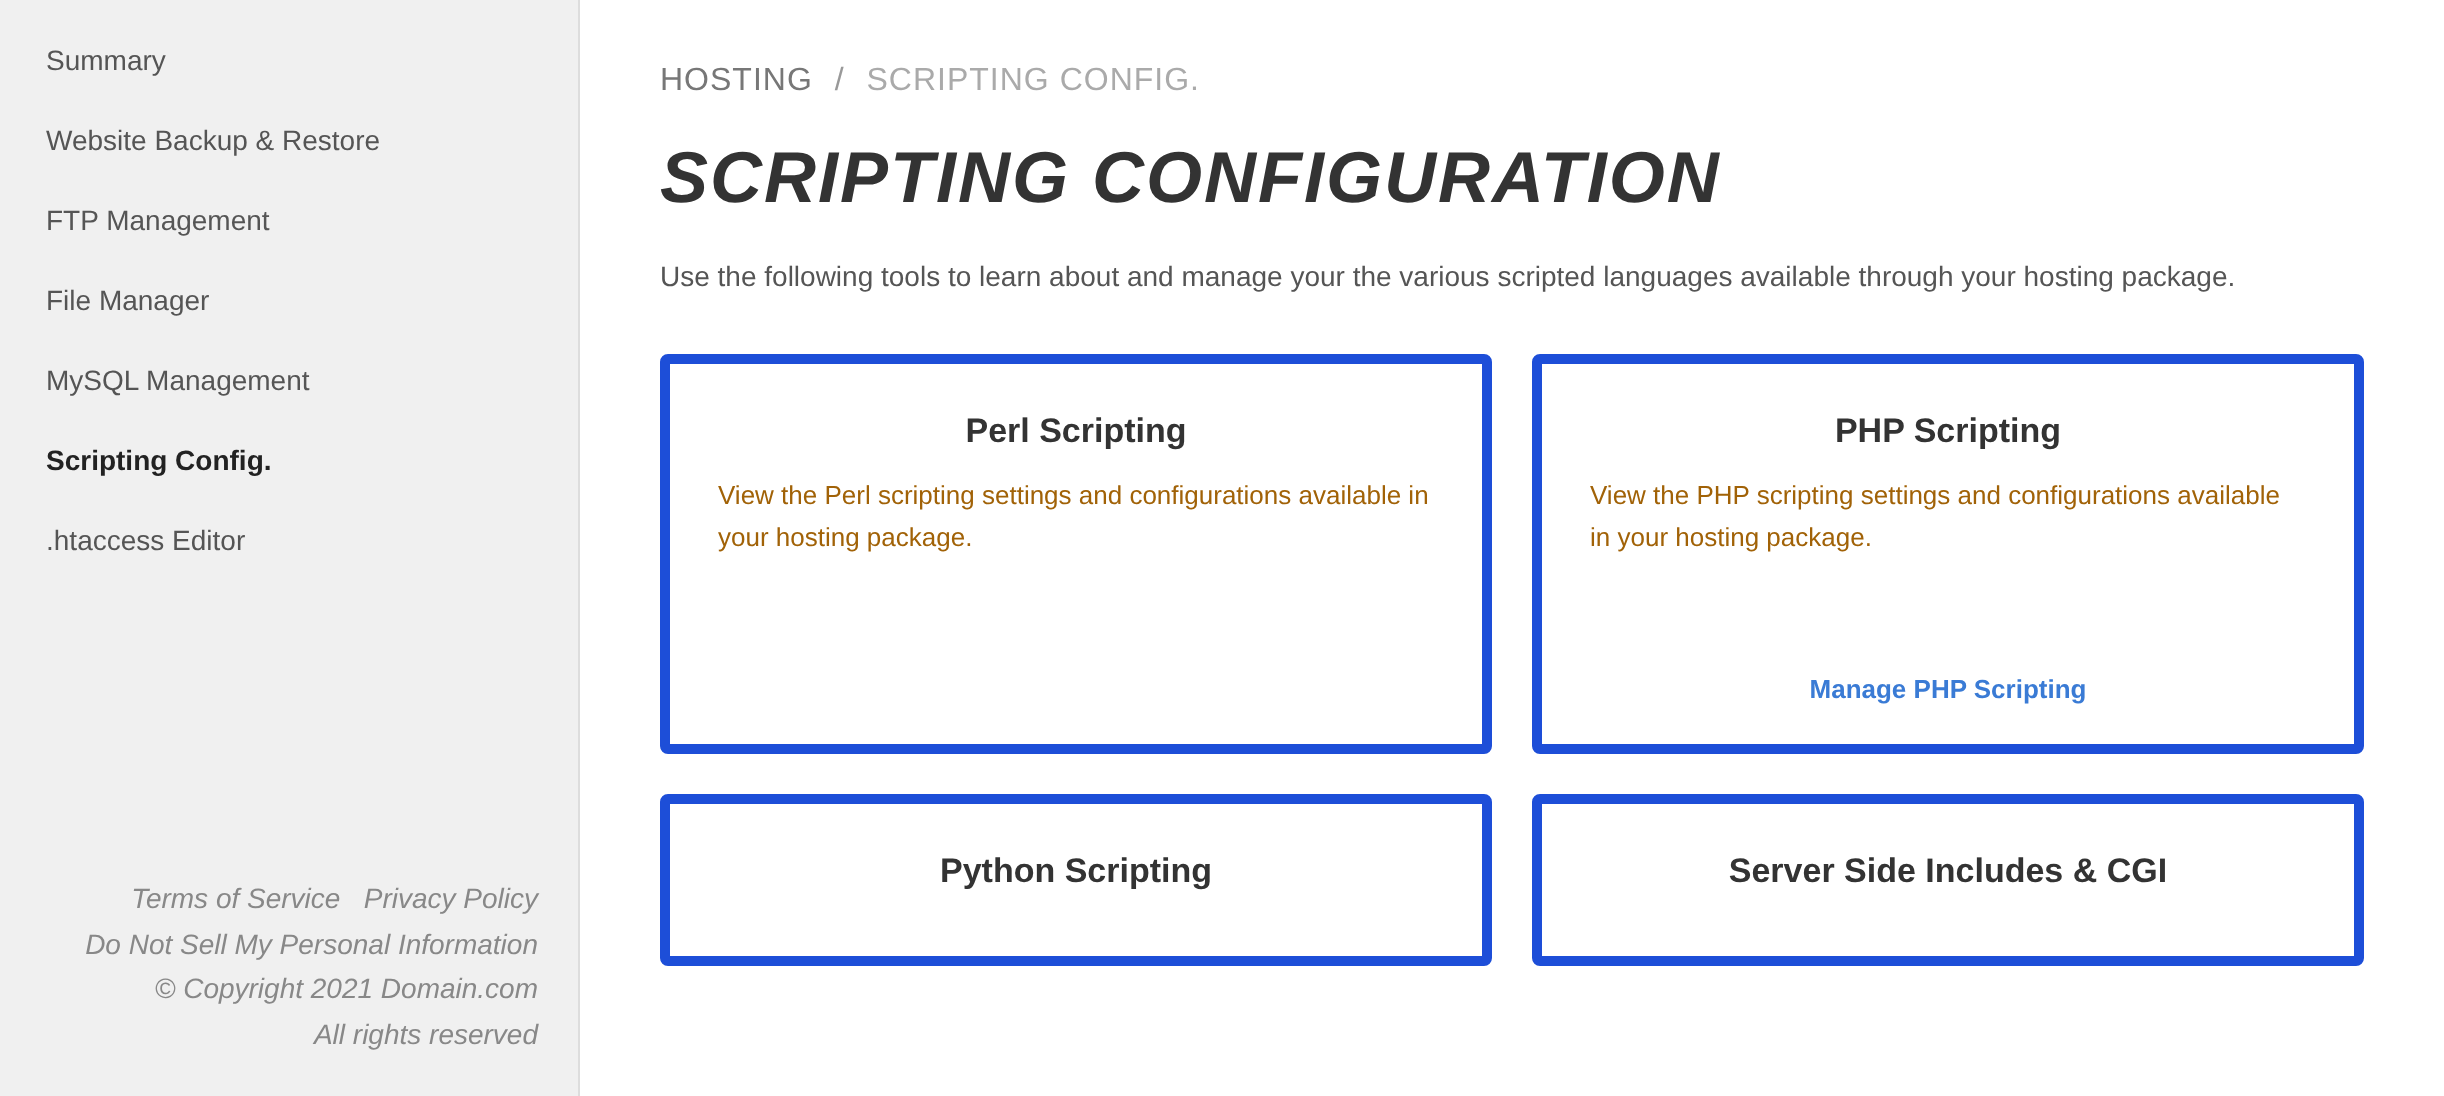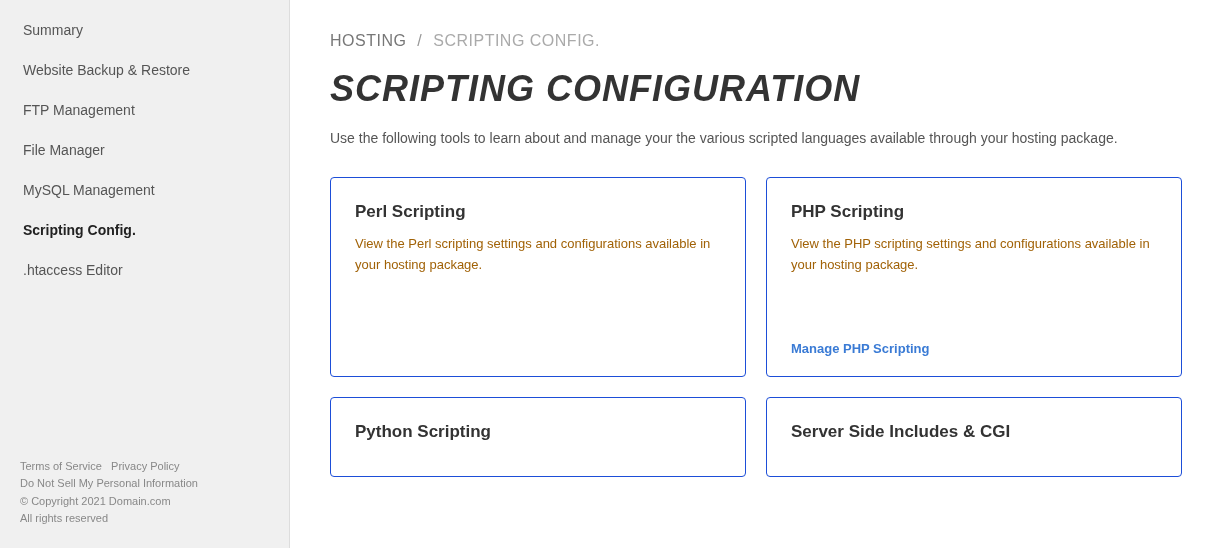--- a/index.html
+++ b/index.html
@@ -25,25 +25,26 @@
       text-decoration: none;
       cursor: pointer;
       border-left: 3px solid transparent;
     }
     .sidebar-item.active {
       color: #222;
       font-weight: bold;
       border-left: 3px solid transparent;
     }
     .sidebar-footer {
-      text-align: left;
+      text-align: right;
       padding: 20px;
-      font-size: 11px;
+      font-size: 14px;
       color: #888;
       line-height: 1.6;
+      font-style: italic;
     }
     .sidebar-footer a {
       color: #888;
       text-decoration: none;
     }
 
     
     #main {
       flex: 1;
       background: #fff;
@@ -87,27 +88,28 @@
     
     .cards-grid {
       display: grid;
       grid-template-columns: 1fr 1fr;
       gap: 20px;
       max-width: 870px;
     }
 
     .card {
       background: #fff;
-      border: 1px solid #1d4ed8;
+      border: 5px solid #1d4ed8;
       border-radius: 4px;
       padding: 24px 24px 20px;
       display: flex;
       flex-direction: column;
       justify-content: space-between;
       min-height: 200px;
+      align-items: center;
     }
 
     .card-title {
       font-size: 17px;
       font-weight: 600;
       color: #333;
       margin-bottom: 12px;
     }
 
     .card-desc {

